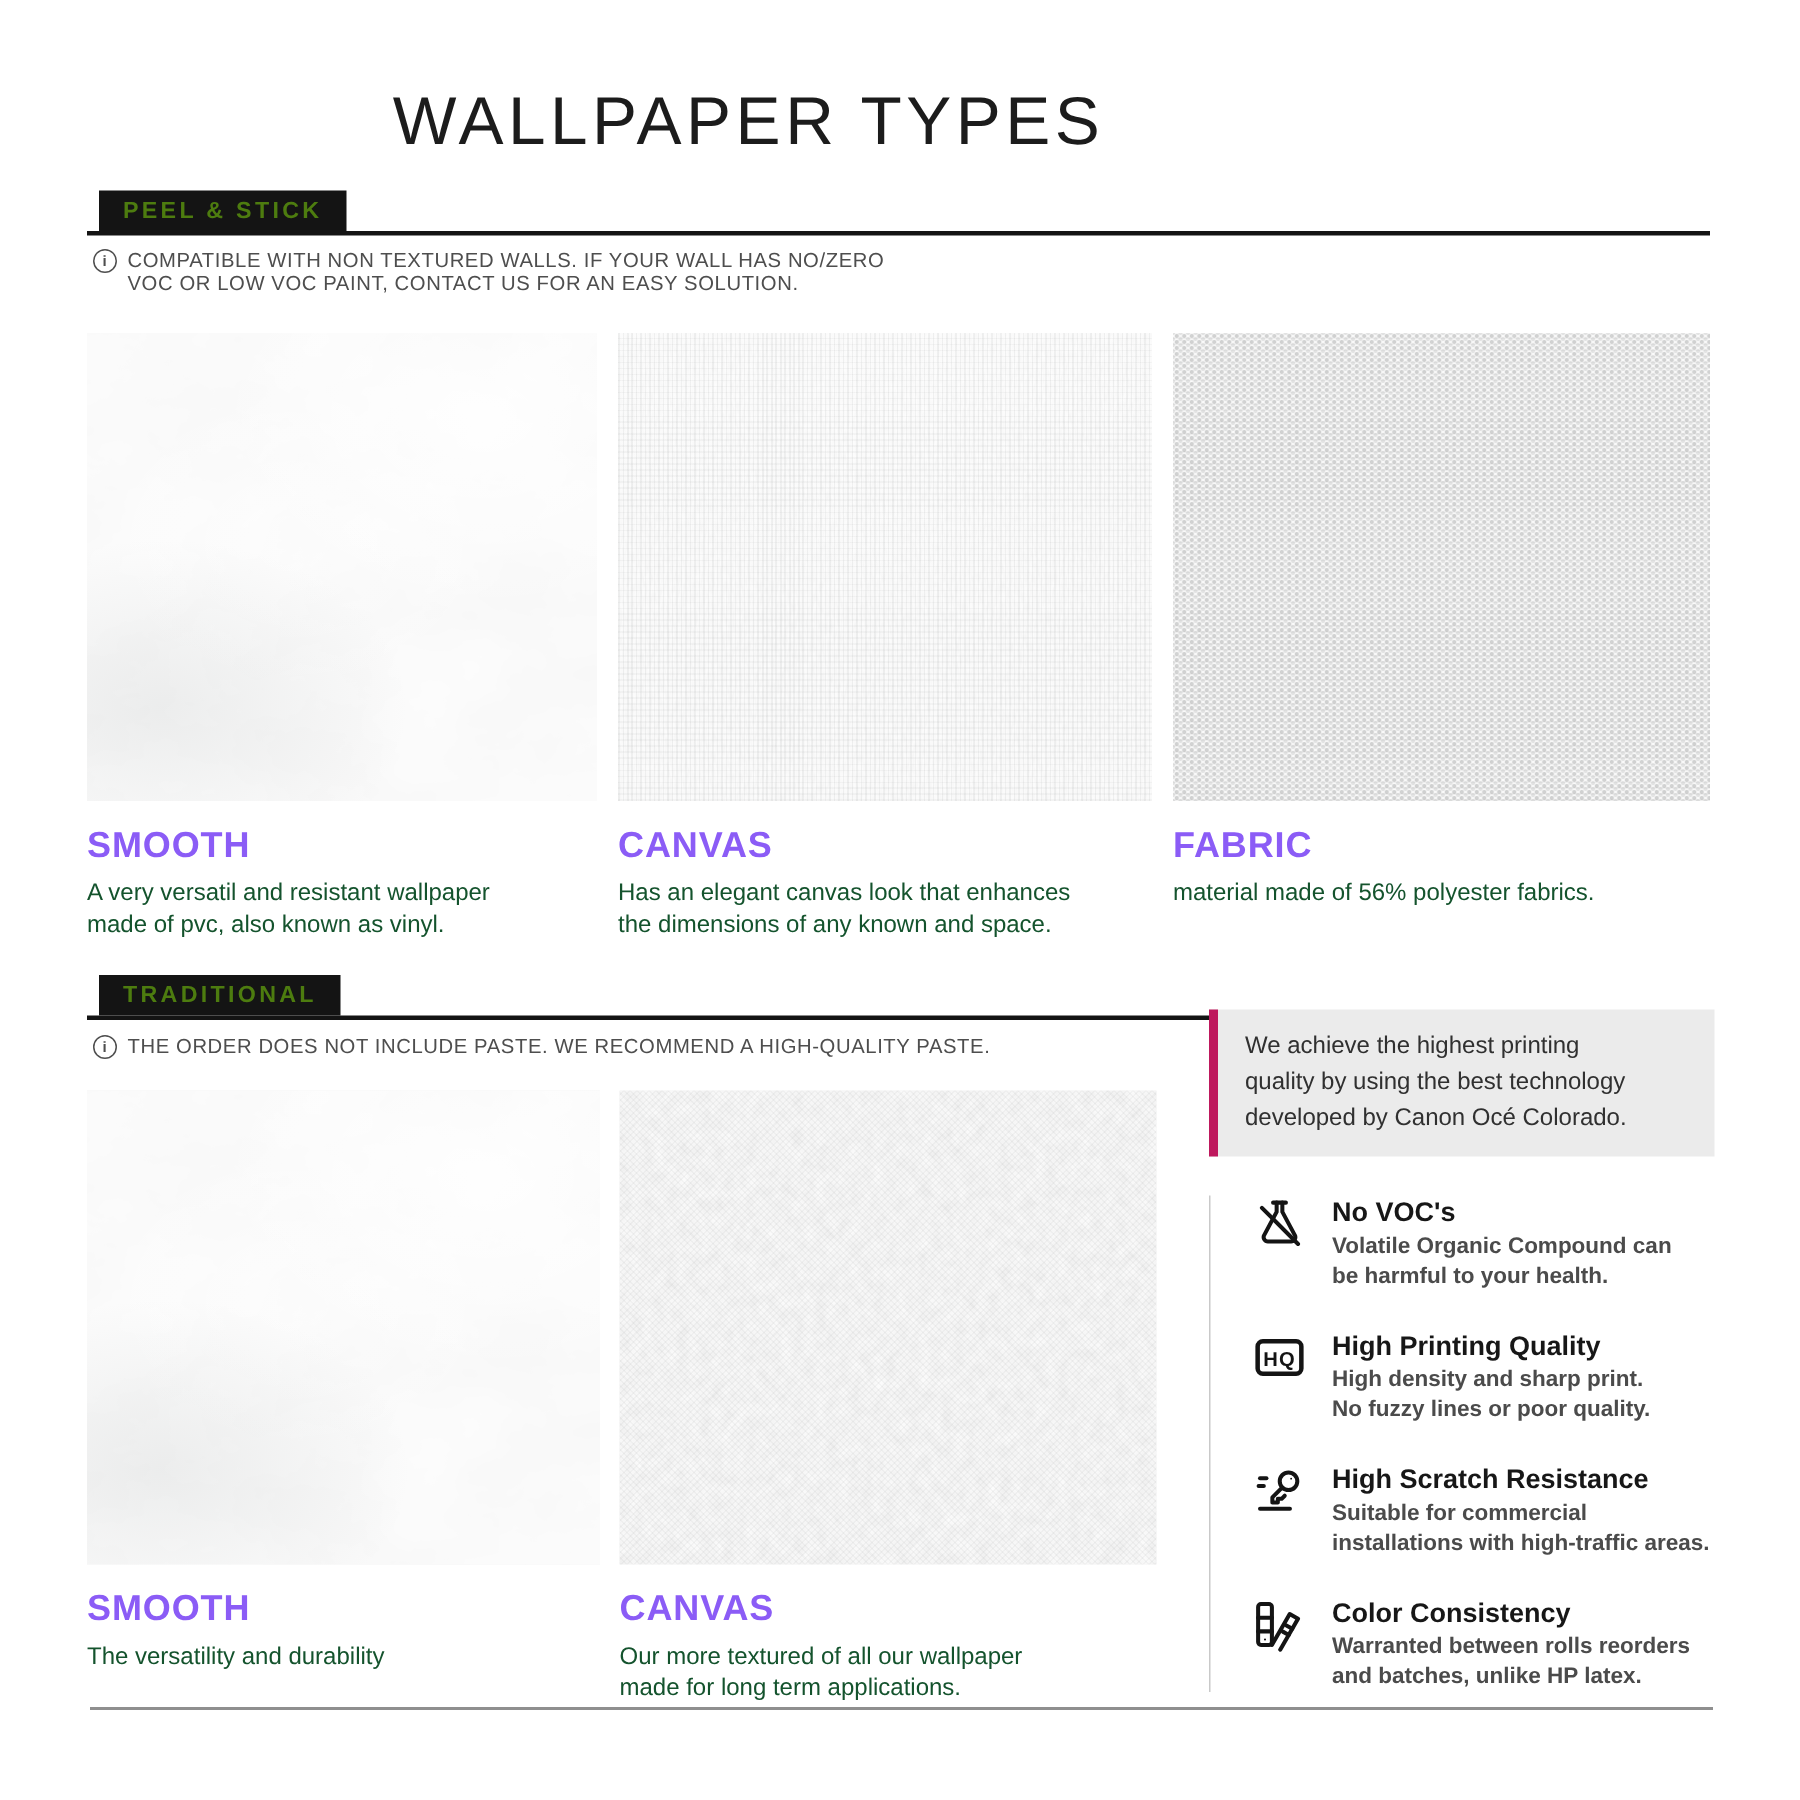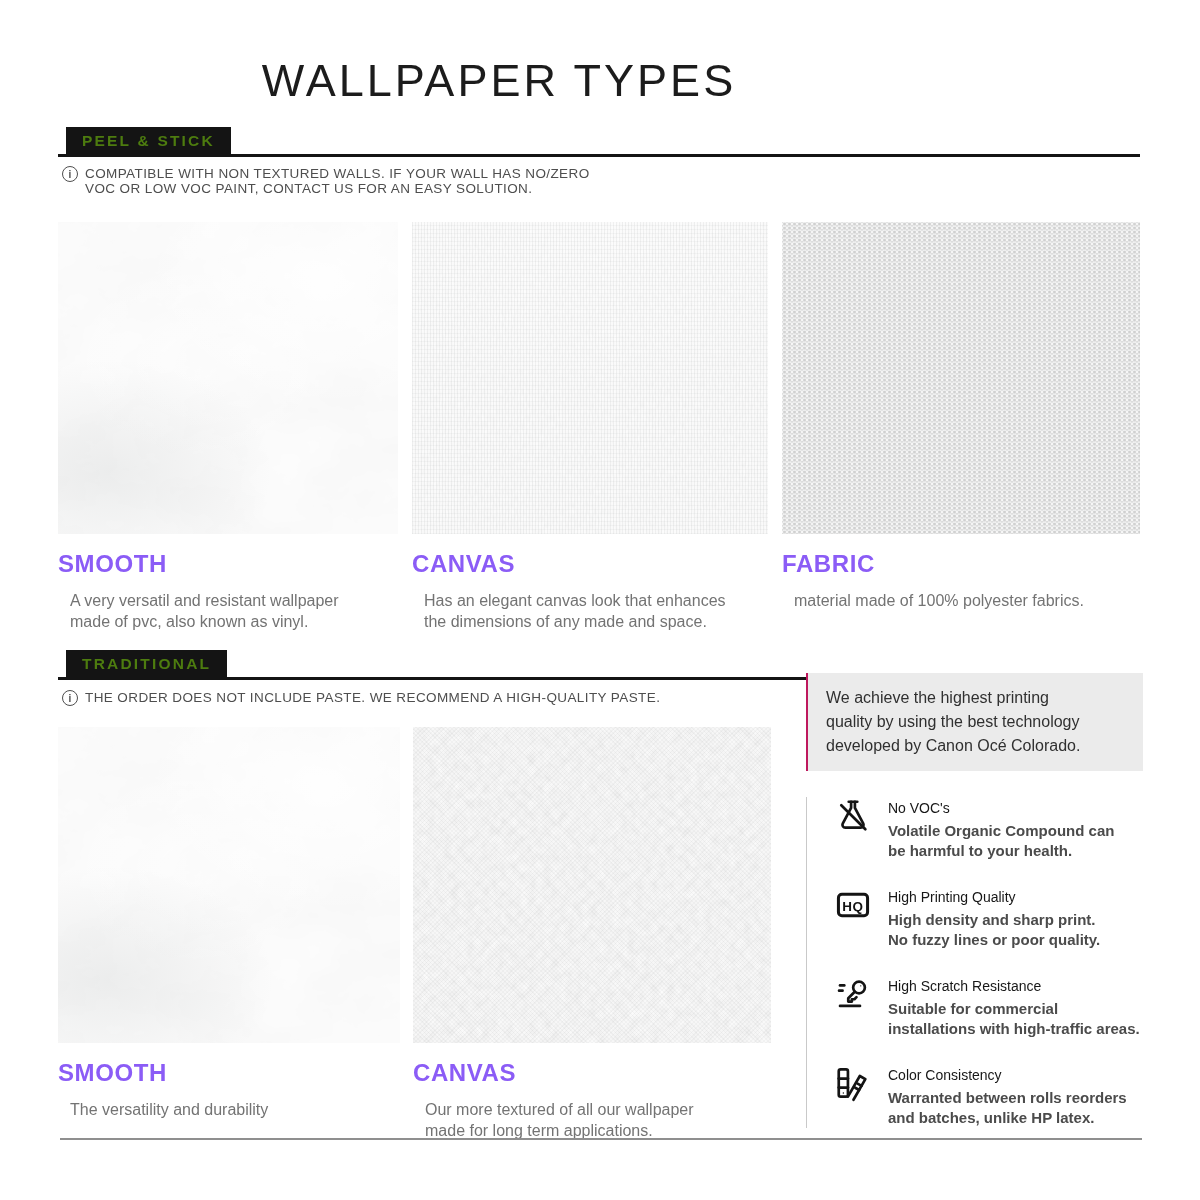--- a/index.html
+++ b/index.html
@@ -40,42 +40,42 @@
       radial-gradient(120% 100% at 50% 0%, rgba(255,255,255,.3), rgba(255,255,255,0) 70%);}
   .ov-fabric{background-image:
       radial-gradient(circle, rgba(118,120,120,.30) 1px, rgba(0,0,0,0) 1.7px),
       radial-gradient(circle, rgba(138,140,140,.20) 1px, rgba(0,0,0,0) 1.7px),
       repeating-linear-gradient(0deg, rgba(130,132,132,.08) 0 1px, rgba(255,255,255,0) 1px 4px);
       background-size:5px 4px,5px 4px,auto;background-position:0 0,2.5px 2px,0 0;}
   .ov-canvas-rough{background:
       repeating-linear-gradient(45deg, rgba(125,128,128,.06) 0 1px, rgba(255,255,255,0) 1px 3px),
       repeating-linear-gradient(-45deg, rgba(125,128,128,.06) 0 1px, rgba(255,255,255,0) 1px 3px);}
   .caption h3{margin:16px 0 7px 0;font-size:24px;font-weight:600;letter-spacing:.6px;color:#8b5cf6;}
-  .caption .desc{margin:12px;font-size:16px;color:#737373;line-height:21px;}
+  .caption .desc{margin:0;font-size:16px;color:#14532d;line-height:21px;}
   .caption .desc .ln{display:block;}
 
   .sw-t1{position:absolute;left:58px;top:727px;width:342px;}
   .sw-t2{position:absolute;left:413px;top:727px;width:358px;}
   .sw-t1 .tile,.sw-t2 .tile{height:316px;}
 
   
   .quote{position:absolute;left:806px;top:673px;width:337px;box-sizing:border-box;
-         background:#ebebeb;border-left:2px solid #be185d;padding:13px 14px 13px 18px;}
+         background:#ebebeb;border-left:6px solid #be185d;padding:13px 14px 13px 18px;}
   .quote p{margin:0;font-size:16px;line-height:24px;color:#303030;}
   .quote .ln{display:block;}
 
   
   .features{position:absolute;left:806px;top:797px;width:345px;box-sizing:border-box;
             border-left:1px solid #c9c9c9;padding-left:27px;}
   .feature{display:flex;gap:16px;margin-bottom:25px;}
   .feature:last-child{margin-bottom:0;}
   .f-icon{flex:0 0 38px;width:38px;height:38px;}
   .f-icon svg{width:38px;height:38px;display:block;}
   .f-body{min-width:0;}
-  .f-title{margin:0 0 2px 0;font-size:14px;font-weight:400;color:#171717;line-height:22px;}
+  .f-title{margin:0 0 2px 0;font-size:18px;font-weight:700;color:#171717;line-height:22px;}
   .f-desc{margin:0;font-size:15px;color:#4b4b4b;line-height:20px;}
   .f-desc .ln{display:block;font-weight:bold;}
 
   
   .bottom-rule{position:absolute;left:60px;top:1138px;width:1082px;height:2px;background:#8f8f8f;}
 
   .svg-defs{position:absolute;width:0;height:0;overflow:hidden;}
 </style>
 </head>
 <body>
@@ -162,36 +162,36 @@
       <div class="tile">
         <svg class="tex" preserveAspectRatio="none">
             <rect width="100%" height="100%" filter="url(#fCanvas)"></rect>
           </svg>
         <div class="ov ov-canvas-fine"></div>
       </div>
       <figcaption class="caption">
         <h3>CANVAS</h3>
         <p class="desc">
           <span class="ln">Has an elegant canvas look that enhances</span>
-          <span class="ln">the dimensions of any made and space.</span>
+          <span class="ln">the dimensions of any known and space.</span>
         </p>
       </figcaption>
     </figure>
 
     <figure class="swatch">
       <div class="tile">
         <svg class="tex" preserveAspectRatio="none">
             <rect width="100%" height="100%" filter="url(#fFabric)"></rect>
           </svg>
         <div class="ov ov-fabric"></div>
       </div>
       <figcaption class="caption">
         <h3>FABRIC</h3>
         <p class="desc">
-          <span class="ln">material made of 100% polyester fabrics.</span>
+          <span class="ln">material made of 56% polyester fabrics.</span>
         </p>
       </figcaption>
     </figure>
   </div>
 
   <div class="section-head" style="top:650px;">
     <span class="badge">TRADITIONAL</span>
   </div>
 
   <div class="note" style="top:690px;">

